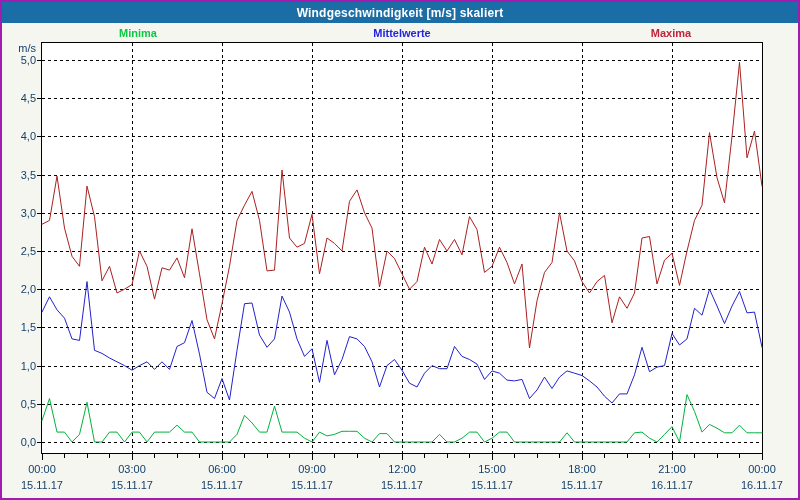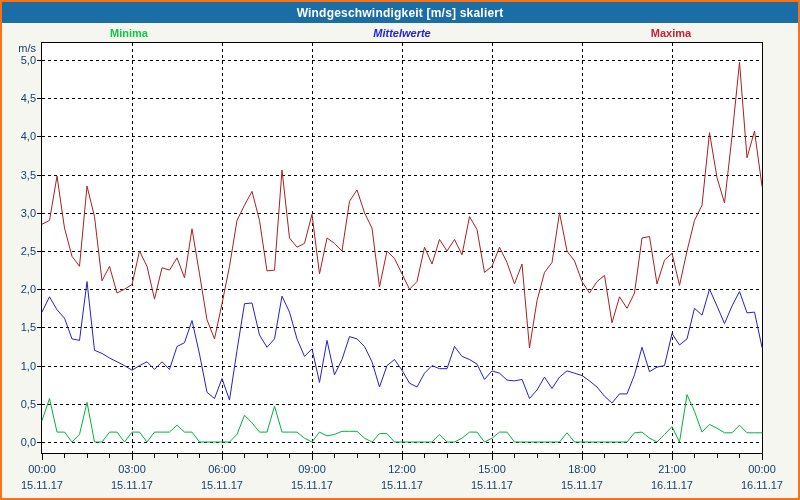--- a/index.html
+++ b/index.html
@@ -2,21 +2,21 @@
 <html><head>
 <meta charset="utf-8">
 <style>
   html,body{margin:0;padding:0;}
   body{
     width:800px;height:500px;overflow:hidden;position:relative;
     font-family:"Liberation Sans",sans-serif;background:#ffffff;
   }
   .window{
     position:absolute;left:0;top:0;width:800px;height:500px;
-    box-sizing:border-box;border:2px solid #f97316;background:#f6f6f1;
+    box-sizing:border-box;border:2px solid #a21caf;background:#f6f6f1;
   }
   .titlebar{
     position:absolute;left:0;top:0;width:100%;height:21px;
     background:#1b6da5;color:#ffffff;
     font-size:12px;font-weight:bold;
     display:flex;align-items:center;justify-content:center;
     letter-spacing:0.2px;
   }
   .legend-label{
     position:absolute;top:25px;transform:translateX(-50%);
@@ -25,22 +25,22 @@
   #chart-svg{position:absolute;left:0;top:0;}
 </style>
 </head>
 <body>
 
 <div class="window">
   <div class="titlebar">
     <span>Windgeschwindigkeit [m/s] skaliert</span>
   </div>
 
-  <span class="legend-label" style="color: rgb(12, 201, 68); left: 127px;">Minima</span>
-  <span class="legend-label" style="color: rgb(35, 35, 224); left: 400px; font-style: italic;">Mittelwerte</span>
+  <span class="legend-label" style="color: rgb(12, 201, 68); left: 136px;">Minima</span>
+  <span class="legend-label" style="color: rgb(35, 35, 224); left: 400px;">Mittelwerte</span>
   <span class="legend-label" style="color: rgb(196, 34, 56); left: 669px;">Maxima</span>
 
   <svg id="chart-svg" width="800" height="500">
       <rect x="39.5" y="40.5" width="721" height="411" fill="#ffffff" stroke="#000000" stroke-width="1" shape-rendering="crispEdges"></rect>
       <g stroke="#000000" stroke-width="1" stroke-dasharray="3 3" shape-rendering="crispEdges">
         <line x1="40" y1="440.5" x2="760" y2="440.5"></line>
         <line x1="40" y1="402.5" x2="760" y2="402.5"></line>
         <line x1="40" y1="364.5" x2="760" y2="364.5"></line>
         <line x1="40" y1="325.5" x2="760" y2="325.5"></line>
         <line x1="40" y1="287.5" x2="760" y2="287.5"></line>

